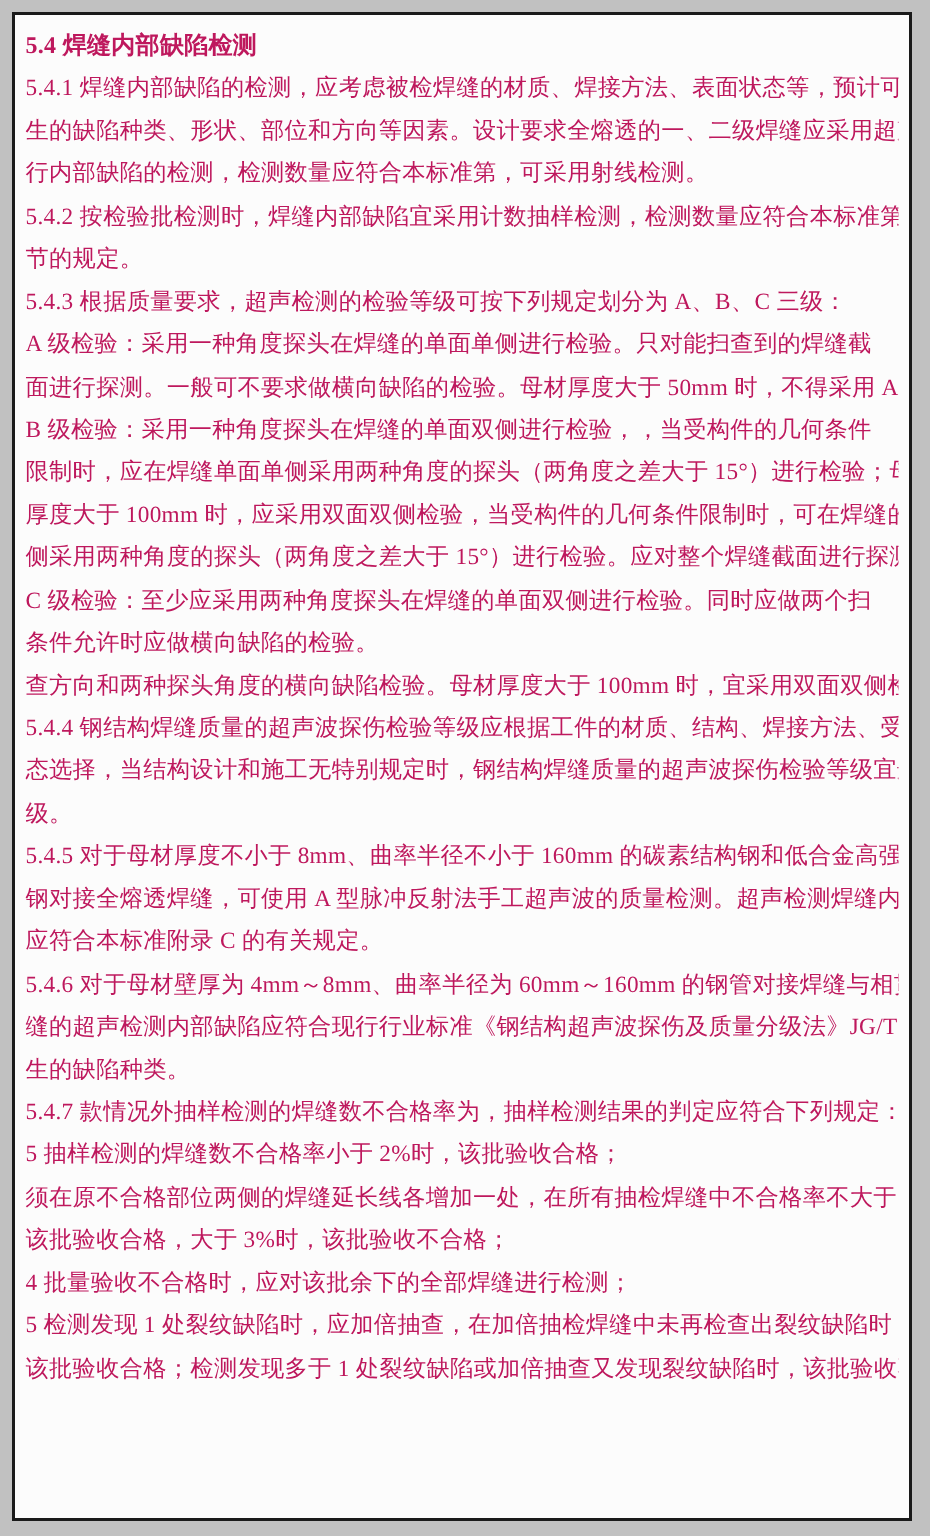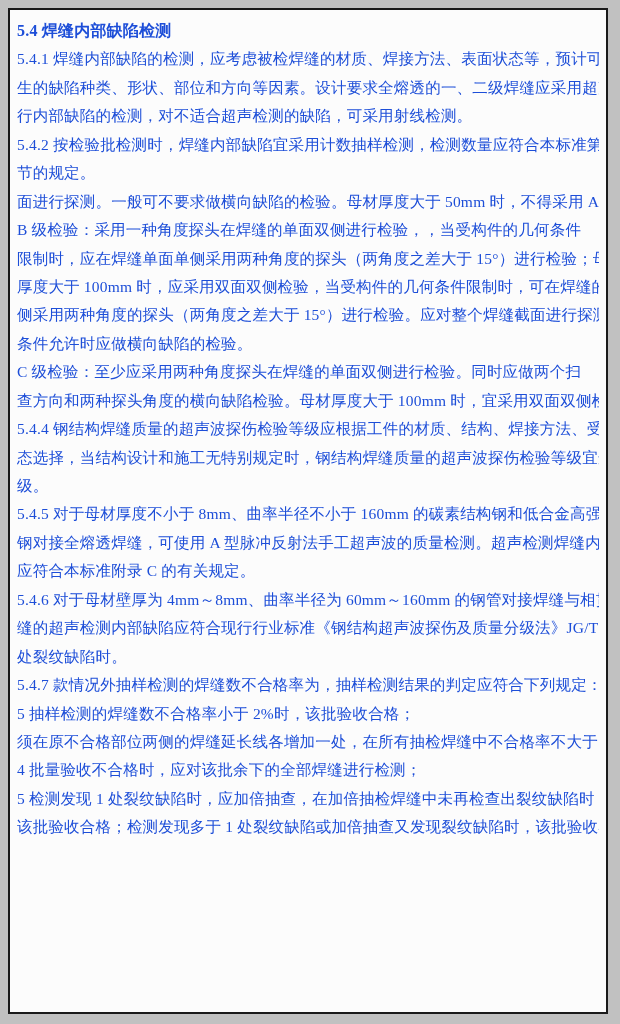--- a/index.html
+++ b/index.html
@@ -20,21 +20,21 @@
     top: 8px;
     width: 600px;
     height: 1006px;
     background: #fcfcfc;
     border: 2px solid #1a1a1a;
     box-sizing: border-box;
     overflow: hidden;
   }
   .doc-content {
     padding: 7px 7px 0 7px;
-    color: #1d4ed8;
+    color: #be185d;
   }
   .line {
     font-size: 15.5px;
     line-height: 28.45px;
     height: 28.45px;
     white-space: nowrap;
     letter-spacing: 0.2px;
     overflow: hidden;
   }
   .line.bold {
@@ -44,41 +44,44 @@
 </style>
 </head>
 <body>
 
 <div class="page">
   <div class="doc-box">
     <div class="doc-content">
         <div class="line bold">5.4 焊缝内部缺陷检测</div>
         <div class="line">5.4.1 焊缝内部缺陷的检测，应考虑被检焊缝的材质、焊接方法、表面状态等，预计可能产</div>
         <div class="line">生的缺陷种类、形状、部位和方向等因素。设计要求全熔透的一、二级焊缝应采用超声波进</div>
-        <div class="line">行内部缺陷的检测，对不适合超声检测的缺陷，可采用射线检测。</div>
+        <div class="line">行内部缺陷的检测，检测数量应符合本标准第，可采用射线检测。</div>
         <div class="line">5.4.2 按检验批检测时，焊缝内部缺陷宜采用计数抽样检测，检测数量应符合本标准第 3.4</div>
         <div class="line">节的规定。</div>
+        <div class="line">5.4.3 根据质量要求，超声检测的检验等级可按下列规定划分为 A、B、C 三级：</div>
+        <div class="line">A 级检验：采用一种角度探头在焊缝的单面单侧进行检验。只对能扫查到的焊缝截</div>
         <div class="line">面进行探测。一般可不要求做横向缺陷的检验。母材厚度大于 50mm 时，不得采用 A 级检验。</div>
         <div class="line">B 级检验：采用一种角度探头在焊缝的单面双侧进行检验，，当受构件的几何条件</div>
         <div class="line">限制时，应在焊缝单面单侧采用两种角度的探头（两角度之差大于 15°）进行检验；母材</div>
         <div class="line">厚度大于 100mm 时，应采用双面双侧检验，当受构件的几何条件限制时，可在焊缝的双面单</div>
         <div class="line">侧采用两种角度的探头（两角度之差大于 15°）进行检验。应对整个焊缝截面进行探测。</div>
+        <div class="line">C 级检验：至少应采用两种角度探头在焊缝的单面双侧进行检验。同时应做两个扫</div>
         <div class="line">条件允许时应做横向缺陷的检验。</div>
-        <div class="line">C 级检验：至少应采用两种角度探头在焊缝的单面双侧进行检验。同时应做两个扫</div>
         <div class="line">查方向和两种探头角度的横向缺陷检验。母材厚度大于 100mm 时，宜采用双面双侧检验。</div>
         <div class="line">5.4.4 钢结构焊缝质量的超声波探伤检验等级应根据工件的材质、结构、焊接方法、受力状</div>
         <div class="line">态选择，当结构设计和施工无特别规定时，钢结构焊缝质量的超声波探伤检验等级宜选用 B</div>
         <div class="line">级。</div>
         <div class="line">5.4.5 对于母材厚度不小于 8mm、曲率半径不小于 160mm 的碳素结构钢和低合金高强度结构</div>
         <div class="line">钢对接全熔透焊缝，可使用 A 型脉冲反射法手工超声波的质量检测。超声检测焊缝内部缺陷</div>
         <div class="line">应符合本标准附录 C 的有关规定。</div>
         <div class="line">5.4.6 对于母材壁厚为 4mm～8mm、曲率半径为 60mm～160mm 的钢管对接焊缝与相贯节点焊</div>
         <div class="line">缝的超声检测内部缺陷应符合现行行业标准《钢结构超声波探伤及质量分级法》JG/T 203</div>
-        <div class="line">处裂纹缺陷时。</div>
+        <div class="line">生的缺陷种类。</div>
         <div class="line">5.4.7 款情况外抽样检测的焊缝数不合格率为，抽样检测结果的判定应符合下列规定：</div>
         <div class="line">5 抽样检测的焊缝数不合格率小于 2%时，该批验收合格；</div>
         <div class="line">须在原不合格部位两侧的焊缝延长线各增加一处，在所有抽检焊缝中不合格率不大于 3%时，</div>
+        <div class="line">该批验收合格，大于 3%时，该批验收不合格；</div>
         <div class="line">4 批量验收不合格时，应对该批余下的全部焊缝进行检测；</div>
         <div class="line">5 检测发现 1 处裂纹缺陷时，应加倍抽查，在加倍抽检焊缝中未再检查出裂纹缺陷时，</div>
         <div class="line">该批验收合格；检测发现多于 1 处裂纹缺陷或加倍抽查又发现裂纹缺陷时，该批验收不合格，</div>
       </div>
   </div>
 </div>
 
 </body></html>

